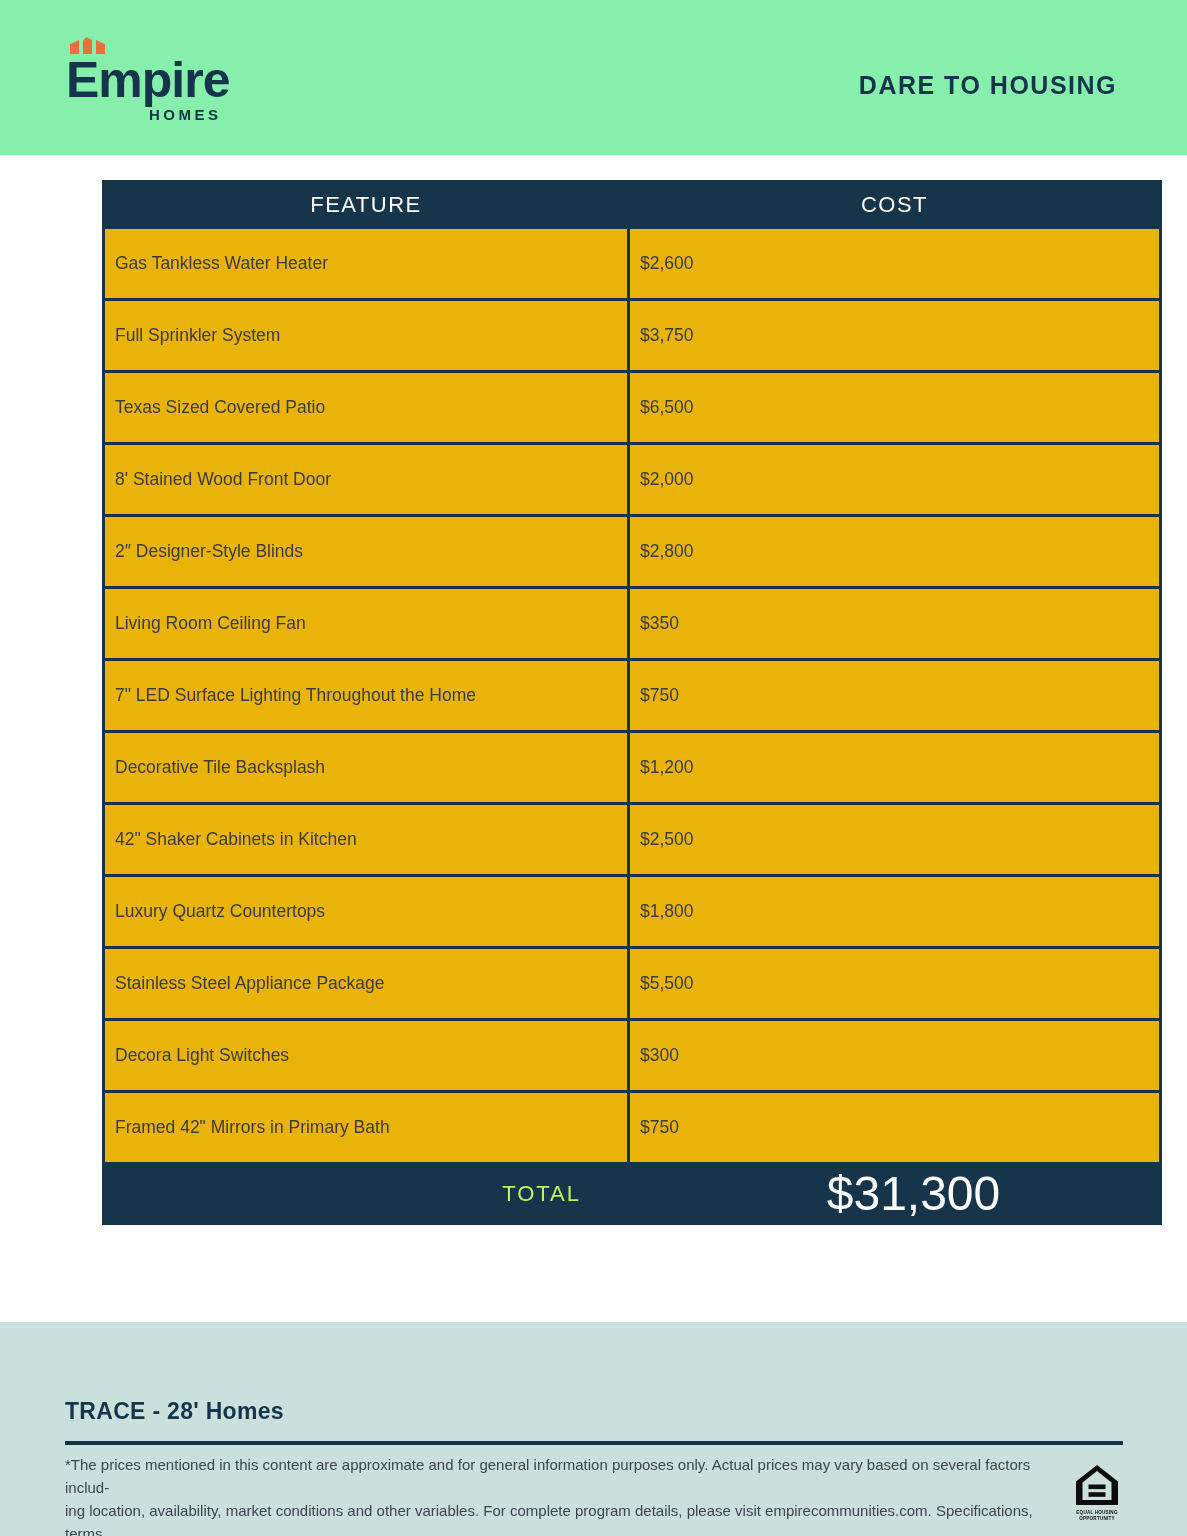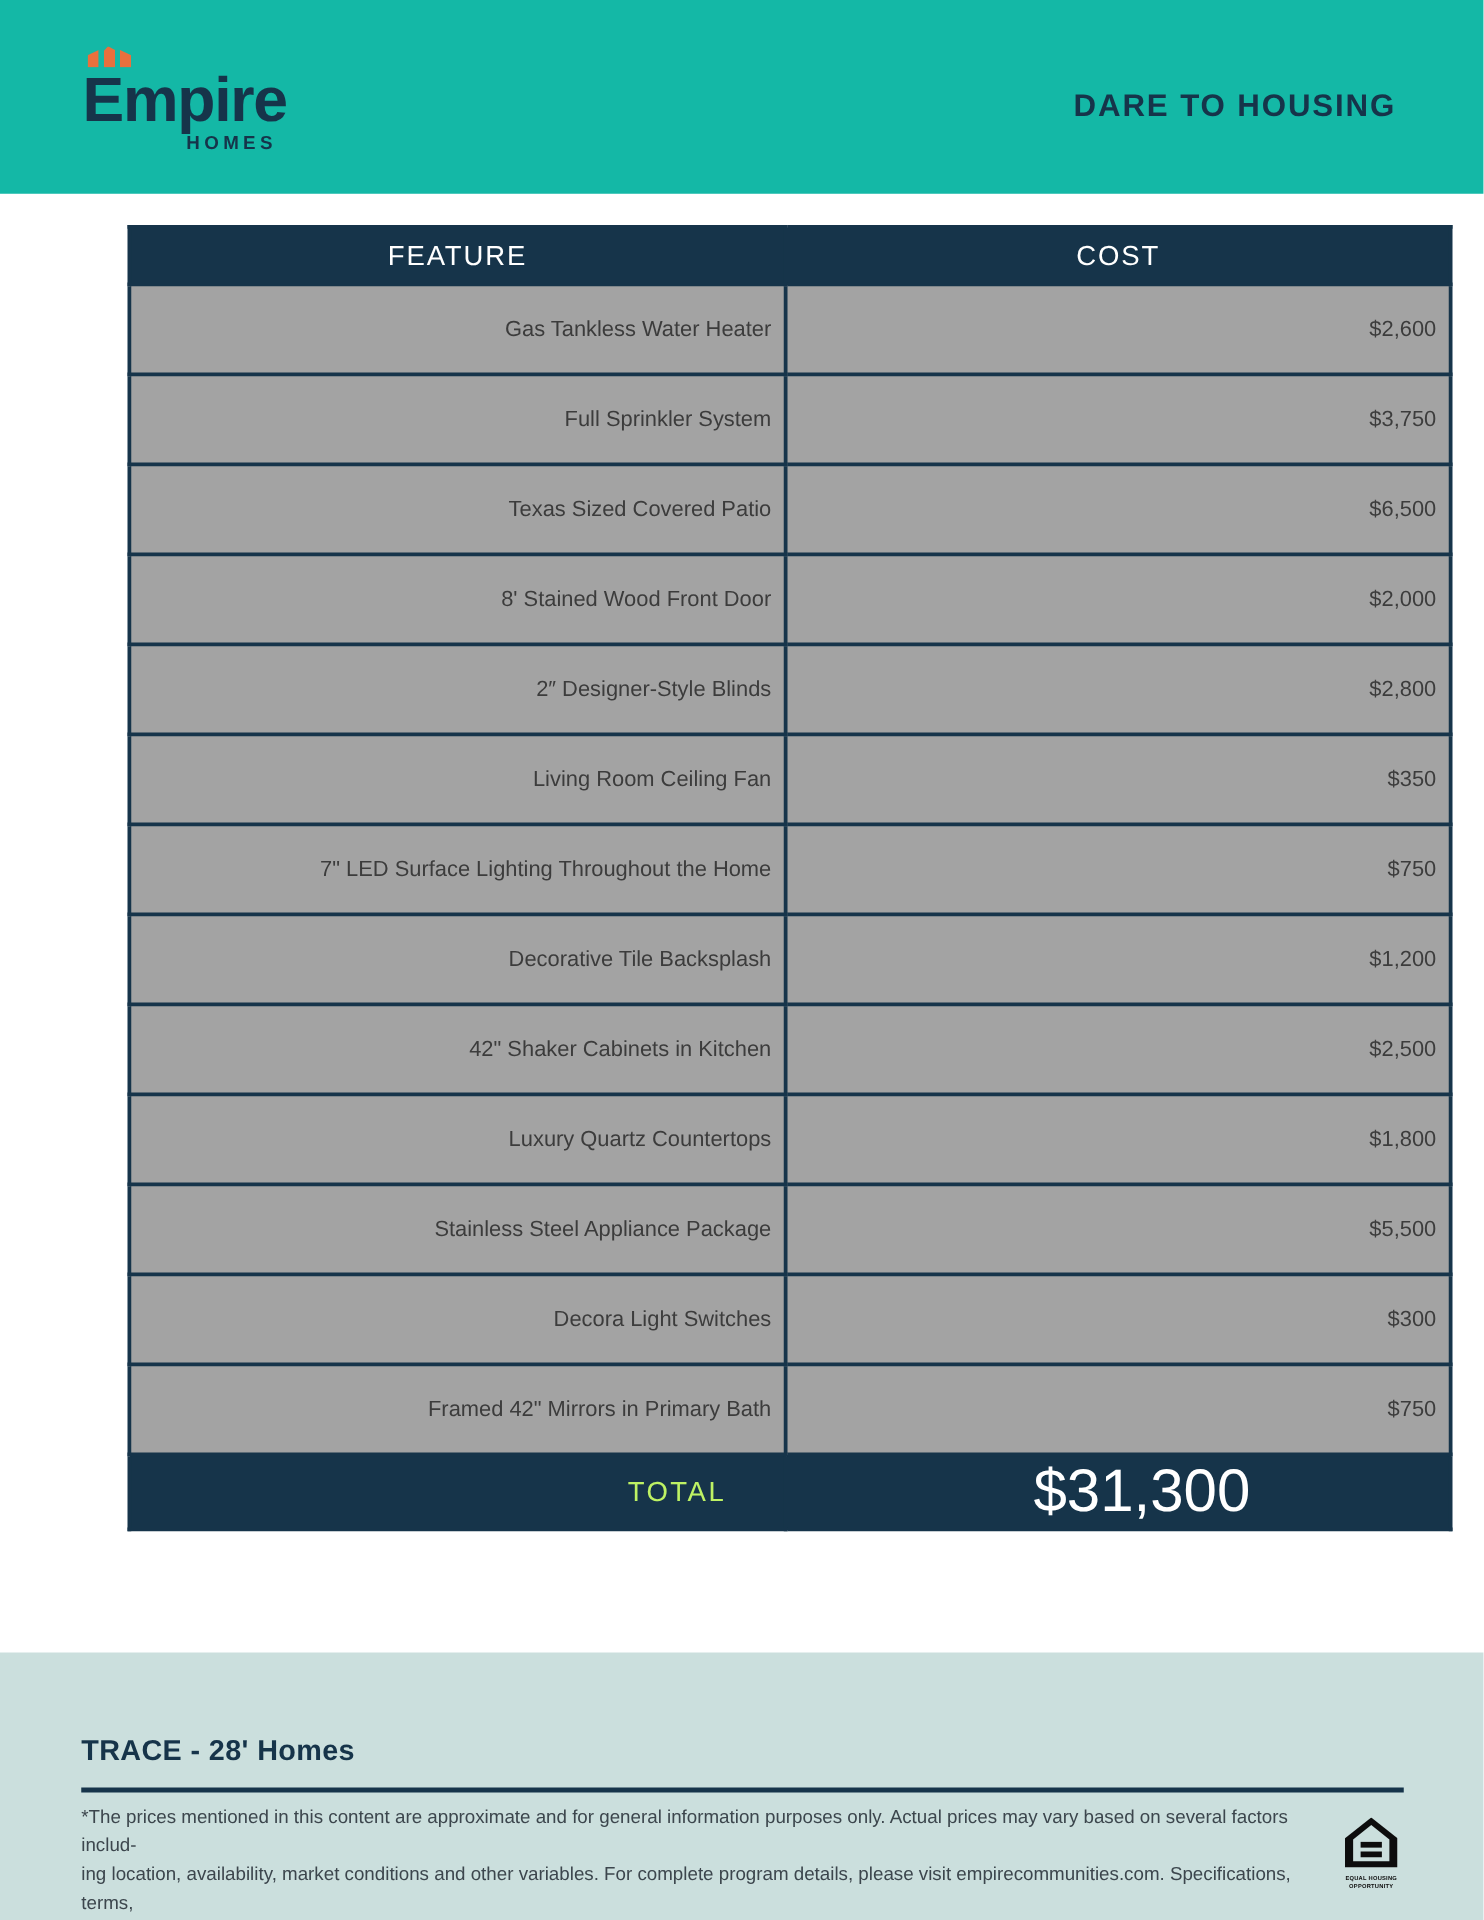--- a/index.html
+++ b/index.html
@@ -11,21 +11,21 @@
     height: 1536px;
     background: #ffffff;
     font-family: "Liberation Sans", sans-serif;
     overflow: hidden;
     margin: 0 auto;
   }
 
   
   .top-band {
     height: 155px;
-    background: #14b8a6;
+    background: #86efac;
     display: flex;
     justify-content: space-between;
     align-items: flex-start;
   }
   .logo { margin: 37px 0 0 66px; }
   .crown { display: flex; gap: 4px; align-items: flex-end; height: 17px; margin: 0 0 3px 4px; }
   .crown span { display: block; width: 9px; background: #e9703d; }
   .crown .c1 { height: 14px; clip-path: polygon(0 30%, 100% 0, 100% 100%, 0 100%); }
   .crown .c2 { height: 17px; clip-path: polygon(0 22%, 38% 0, 100% 18%, 100% 100%, 0 100%); }
   .crown .c3 { height: 14px; clip-path: polygon(0 0, 100% 30%, 100% 100%, 0 100%); }
@@ -65,24 +65,24 @@
     background: #16344a;
     color: #ffffff;
     font-size: 22px;
     font-weight: 500;
     letter-spacing: 1.5px;
     height: 46px;
     text-align: center;
   }
   tbody td {
     height: 72px;
-    background: #a3a3a3;
+    background: #eab308;
     color: #3c3c3c;
     font-size: 17.5px;
-    text-align: right;
+    text-align: left;
     vertical-align: middle;
     padding: 0 10px;
   }
   tfoot td {
     background: #16344a;
     height: 59px;
     vertical-align: middle;
     border: 3px solid #16344a;
   }
   .total-label {
@@ -103,21 +103,21 @@
     font-weight: 400;
     letter-spacing: 0;
   }
 
   
   .footer-band {
     position: absolute;
     left: 0; right: 0;
     top: 1322px; bottom: 0;
     background: #cbdfdd;
-    padding: 5px 65px;
+    padding: 16px 65px;
   }
   .footer-title {
     margin-top: 60px;
     color: #16344a;
     font-size: 23px;
     font-weight: bold;
     letter-spacing: 0.3px;
   }
   .footer-rule {
     height: 4px;

